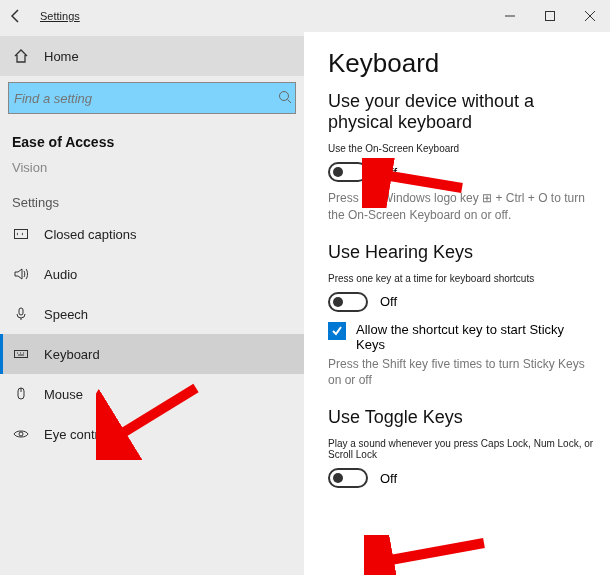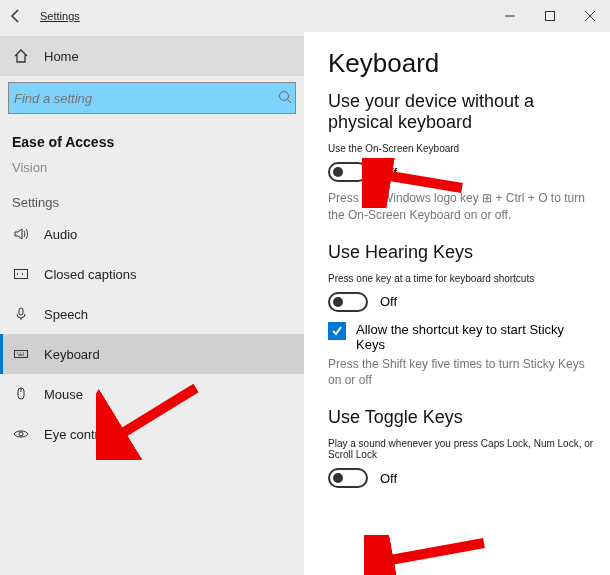--- a/index.html
+++ b/index.html
@@ -222,33 +222,33 @@
       </div>
     </div>
     <div class="section-hdr">Ease of Access</div>
 
     <div class="cut" style="margin-top:2px;">Vision</div>
 
     <div class="subgroup">Settings</div>
     <div class="side-item">
       <span class="icon">
         <svg width="16" height="16" viewBox="0 0 16 16">
-            <path d="M2 6v4h3l4 3V3L5 6H2z M11 5c1 1 1 5 0 6 M13 3c2 2 2 8 0 10" stroke="#333" fill="none"></path>
-          </svg>
-      </span>
-      <span>Audio</span>
-    </div>
-    <div class="side-item">
-      <span class="icon">
-        <svg width="16" height="16" viewBox="0 0 16 16">
             <rect x="1.5" y="3.5" width="13" height="9" stroke="#333" fill="none"></rect>
             <path d="M5 9c-1 0-1-2 0-2 M10 9c-1 0-1-2 0-2" stroke="#333" fill="none"></path>
           </svg>
       </span>
       <span>Closed captions</span>
+    </div>
+    <div class="side-item">
+      <span class="icon">
+        <svg width="16" height="16" viewBox="0 0 16 16">
+            <path d="M2 6v4h3l4 3V3L5 6H2z M11 5c1 1 1 5 0 6 M13 3c2 2 2 8 0 10" stroke="#333" fill="none"></path>
+          </svg>
+      </span>
+      <span>Audio</span>
     </div>
 
     <div class="side-item">
       <span class="icon">
         <svg width="16" height="16" viewBox="0 0 16 16">
             <rect x="6" y="2" width="4" height="7" rx="2" stroke="#333" fill="none"></rect>
             <path d="M4 8a4 4 0 0 0 8 0 M8 12v2" stroke="#333" fill="none"></path>
           </svg>
       </span>
       <span>Speech</span>

